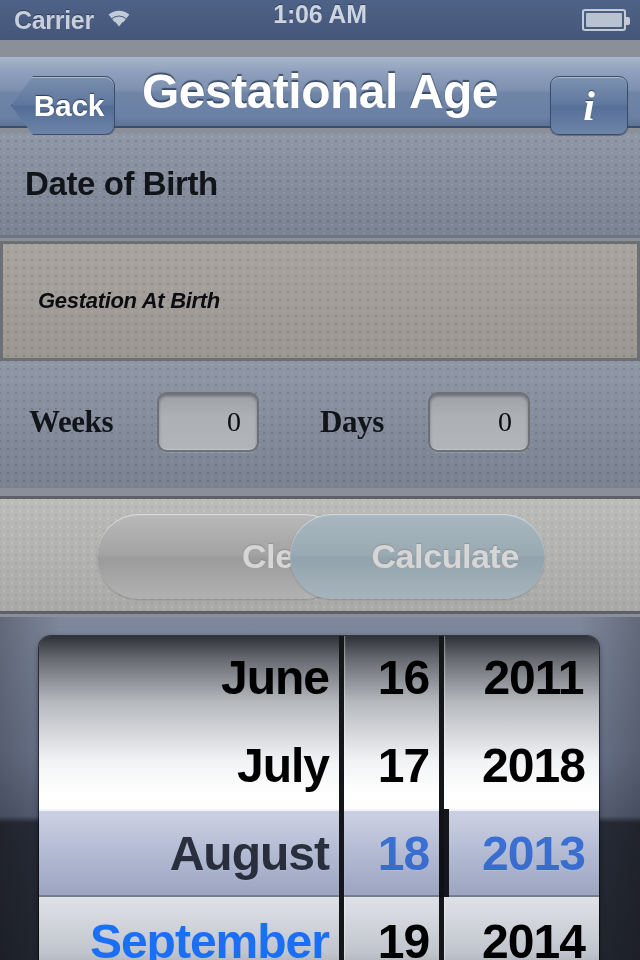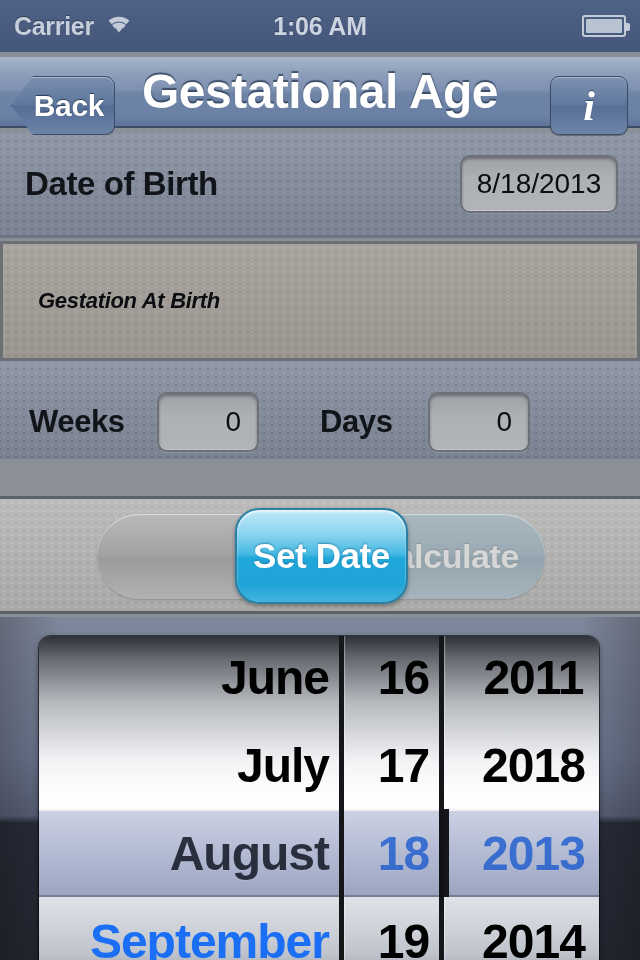--- a/index.html
+++ b/index.html
@@ -18,24 +18,23 @@
     position: relative;
     width: 640px;
     height: 960px;
     overflow: hidden;
   }
 
   
   .status-bar {
     position: absolute;
     top: 0; left: 0;
-    width: 640px; height: 52px;
+    width: 640px; height: 40px;
     background: linear-gradient(to bottom, #4e6288 0%, #4a5d80 45%, #44567a 100%);
     display: flex;
-    align-items: center;
     padding: 0 14px;
     z-index: 50;
   }
   .sb-left { display: flex; align-items: center; gap: 10px; }
   .sb-carrier {
     color: #c7cfdd;
     font-size: 25px;
     font-weight: bold;
     letter-spacing: -0.3px;
     text-shadow: 0 -1px 0 rgba(0,0,0,.35);
@@ -217,28 +216,29 @@
     font-size: 22px;
     font-weight: bold;
     font-style: italic;
     letter-spacing: -0.3px;
   }
 
   
   .sec-wd {
     position: absolute;
     top: 361px; left: 0;
-    width: 640px; height: 98px;
+    width: 640px; height: 127px;
     background-color: #838b9c;
     background-image:
       linear-gradient(to bottom, rgba(255,255,255,.10), rgba(0,0,0,.07)),
       radial-gradient(rgba(255,255,255,.09) 0.8px, transparent 0.9px),
       radial-gradient(rgba(0,0,0,.14) 0.8px, transparent 0.9px);
     background-size: 100% 100%, 8px 8px, 8px 8px;
     background-position: 0 0, 0 0, 4px 4px;
+    font-family: Liberation Serif, serif;
   }
   .wd-row {
     position: absolute;
     top: 30px; left: 0;
     width: 640px; height: 62px;
     display: flex;
     align-items: center;
   }
   .wd-label {
     color: #111418;
@@ -460,23 +460,20 @@
       <span class="label">Back</span>
     </div>
     <div class="nav-title">Gestational Age</div>
     <div class="info-btn">
       <span class="glyph">i</span>
     </div>
   </div>
 
   <div class="sec-dob">
     <span class="dob-label">Date of Birth</span>
-    <div class="txt-field dob-field">
-      <span>8/18/2013</span>
-    </div>
   </div>
 
   <div class="sec-gab">
     <span class="gab-title">Gestation At Birth</span>
   </div>
 
   <div class="sec-wd">
     <div class="wd-row">
       <span class="wd-label lbl-weeks">Weeks</span>
       <div class="txt-field num-field fld-weeks">
@@ -489,23 +486,20 @@
     </div>
   </div>
 
   <div class="sec-btns">
     <div class="btn-clear">
       <span class="label">Clear</span>
     </div>
     <div class="btn-calculate">
       <span class="label">Calculate</span>
     </div>
-    <div class="btn-setdate">
-      <span class="label">Set Date</span>
-    </div>
   </div>
 
   <div class="picker-area">
     <div class="picker">
       <div class="wheels">
 
         <div class="wheel month">
           <div class="rows">
             <div class="row">June</div>
             <div class="row">July</div>

